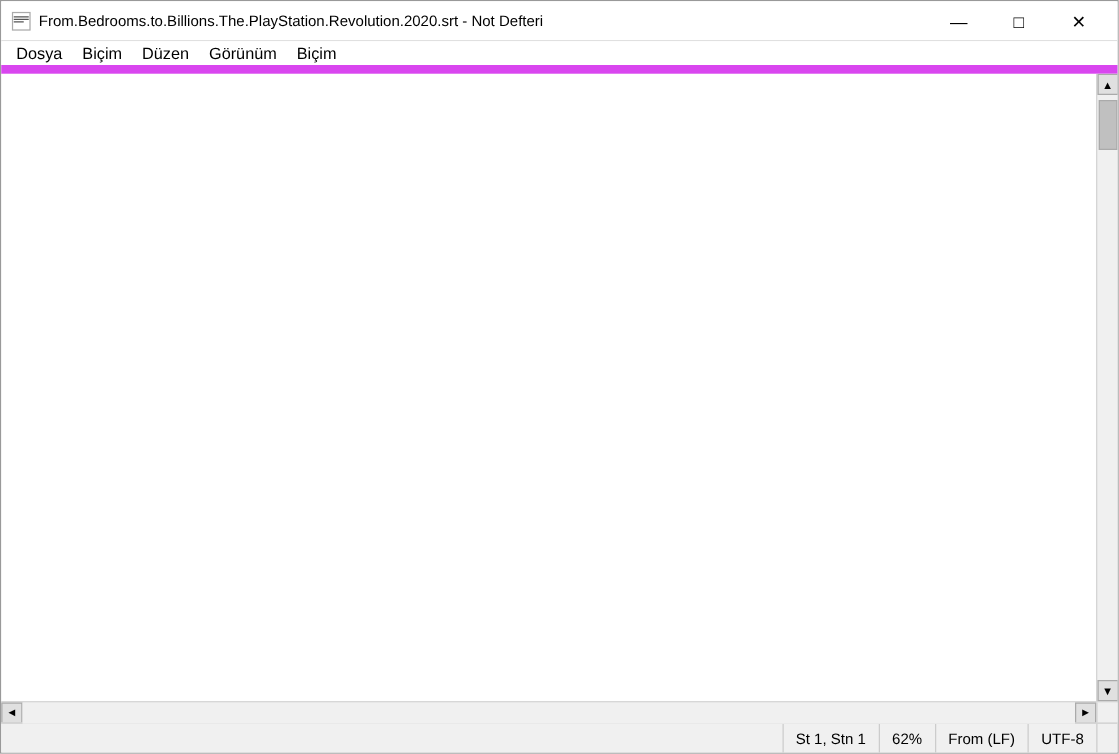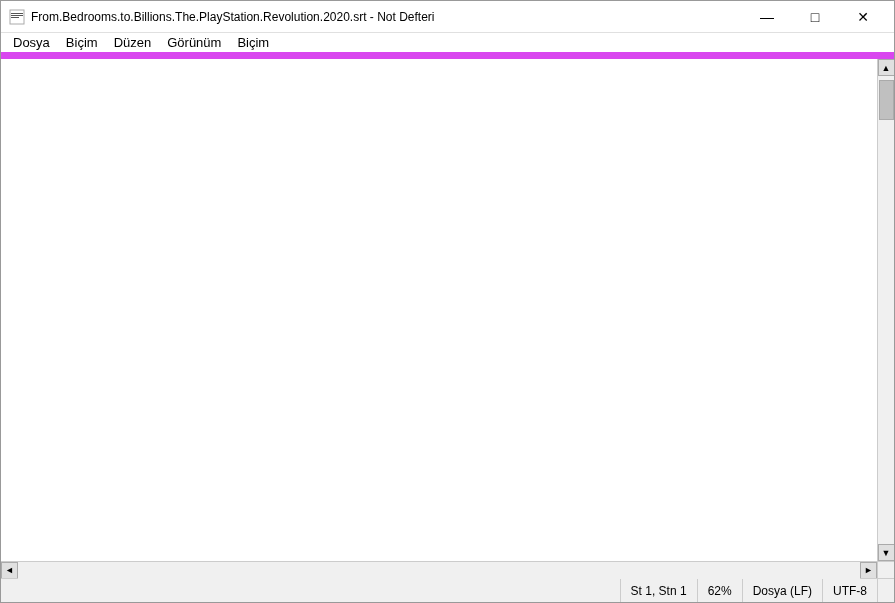--- a/index.html
+++ b/index.html
@@ -251,16 +251,16 @@
     <div class="hscroll-btn">◄</div>
     <div class="hscroll-track"></div>
     <div class="hscroll-btn">►</div>
     <div class="hscroll-corner"></div>
   </div>
 
   <div class="status-bar">
     <div class="status-item"></div>
     <div class="status-item">St 1, Stn 1</div>
     <div class="status-item">62%</div>
-    <div class="status-item">Dosya (LF)</div>
+    <div class="status-item">From (LF)</div>
     <div class="status-item">UTF-8</div>
   </div>
 </div>
 
 </body></html>

